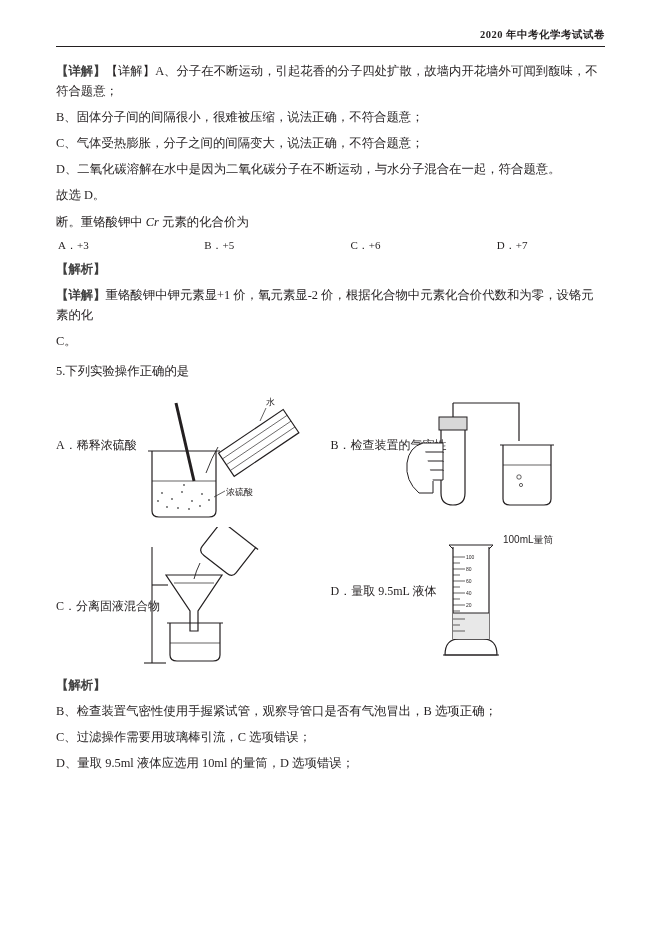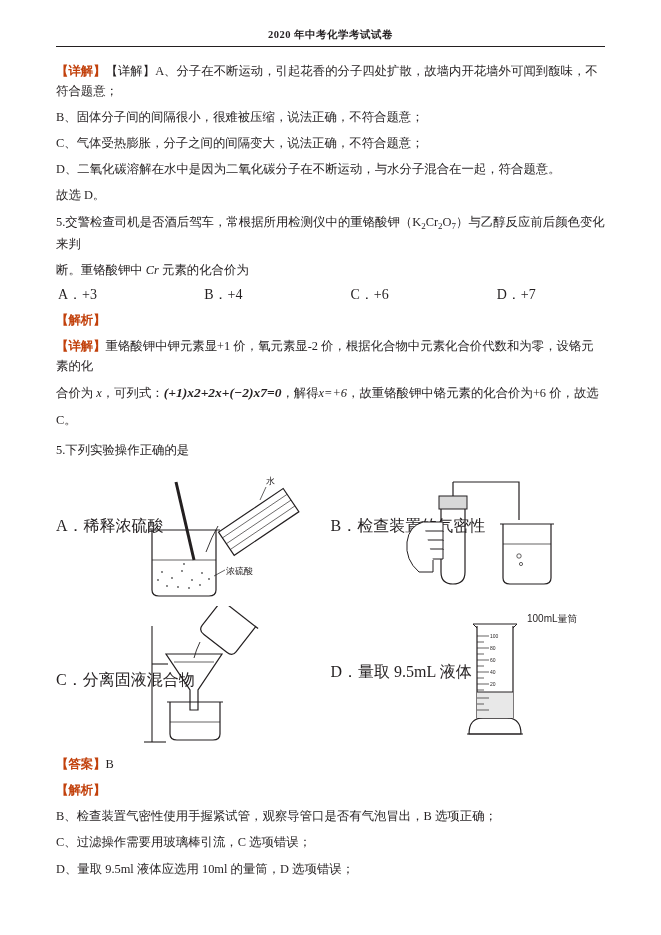--- a/index.html
+++ b/index.html
@@ -17,47 +17,47 @@
   }
   .page {
     position: absolute;
     left: 0; top: 0;
     width: 661px;
     height: 935px;
     box-sizing: border-box;
     padding: 0 56px;
   }
   .header {
-    text-align: center;
+    text-align: right;
     font-size: 10.5px;
     font-weight: bold;
     letter-spacing: 0.5px;
     padding-top: 28px;
     padding-bottom: 4px;
     color: #231f20;
   }
   .header-rule {
     border-bottom: 1px solid #231f20;
     margin: 0 0 14px 0;
   }
   .para {
     font-size: 12.4px;
     line-height: 1.62;
     margin: 0 0 6px 0;
     text-indent: 0;
   }
   .tag-red {
-    color: #c2410c;
+    color: #404040;
   }
   .bold {
     font-weight: bold;
   }
   .opts {
     display: flex;
-    font-size: 14px;
+    font-size: 11px;
     margin: 4px 0 6px 0;
     gap: 36px;
   }
   .opts .opt {
     width: 25%;
     padding-left: 2px;
   }
   .sub {
     font-size: 9px;
     vertical-align: sub;
@@ -80,21 +80,21 @@
     display: flex;
     width: 100%;
   }
   .fig-cell {
     width: 50%;
     position: relative;
     height: 138px;
   }
   .fig-label {
     position: absolute;
-    font-size: 16px;
+    font-size: 12px;
     left: 0;
   }
   .fig-art {
     position: absolute;
     left: 58px;
     top: 0;
     width: 220px;
     height: 138px;
   }
   svg { display: block; }
@@ -112,36 +112,32 @@
   <div class="header">2020 年中考化学考试试卷</div>
   <div class="header-rule"></div>
 
   <div class="para"><span class="tag-red bold">【详解】</span><span>【详解】A、分子在不断运动，引起花香的分子四处扩散，故墙内开花墙外可闻到馥味，不符合题意；</span></div>
   <div class="para">B、固体分子间的间隔很小，很难被压缩，说法正确，不符合题意；</div>
   <div class="para">C、气体受热膨胀，分子之间的间隔变大，说法正确，不符合题意；</div>
   <div class="para">D、二氧化碳溶解在水中是因为二氧化碳分子在不断运动，与水分子混合在一起，符合题意。</div>
   <div class="para">故选 D。</div>
 
   <div class="para">
-    <span>5.交警检查司机是否酒后驾车，常根据所用检测仪中的重铬酸钾（K</span><span class="sub">2</span><span>Cr</span><span class="sub">2</span><span>O</span><span class="sub">7</span><span>）与乙醇反应前后颜色变化来判</span>
-  </div>
-  <div class="para">
     <span>断。重铬酸钾中 </span><span class="ital">Cr</span><span> 元素的化合价为</span>
   </div>
 
   <div class="opts">
     <div class="opt">A．+3</div>
-    <div class="opt">B．+4</div>
+    <div class="opt">B．+5</div>
     <div class="opt">C．+6</div>
     <div class="opt">D．+7</div>
   </div>
 
   <div class="para"><span class="tag-red bold">【解析】</span></div>
   <div class="para"><span class="tag-red bold">【详解】</span><span>重铬酸钾中钾元素显+1 价，氧元素显-2 价，根据化合物中元素化合价代数和为零，设铬元素的化</span></div>
-  <div class="para"><span>合价为 </span><span class="ital">x</span><span>，可列式：</span><span class="formula">(+1)x2+2x+(−2)x7=0</span><span>，解得</span><span class="ital">x=+6</span><span>，故重铬酸钾中铬元素的化合价为+6 价，故选</span></div>
   <div class="para">C。</div>
 
   <div class="para" style="margin-top:10px;">5.下列实验操作正确的是</div>
 
   <div class="fig-grid">
     <div class="fig-row">
 
       <div class="fig-cell">
         <div class="fig-label" style="top:48px;">A．稀释浓硫酸</div>
         <div class="fig-art">
@@ -210,21 +206,21 @@
             <path d="M21 88 Q15 84 22 81 L44 81 L44 91 L23 91 Q17 91 21 88 Z" fill="#fff" stroke="#231f20" stroke-width="1"></path>
             <path d="M24 54 Q10 58 8 74 Q6 92 20 104 L34 104 L34 92" fill="#fff" stroke="#231f20" stroke-width="1"></path>
           </svg>
         </div>
       </div>
     </div>
 
     <div class="fig-row">
 
       <div class="fig-cell">
-        <div class="fig-label" style="top:64px;">C．分离固液混合物</div>
+        <div class="fig-label" style="top:71px;">C．分离固液混合物</div>
         <div class="fig-art" style="left:88px;">
           <svg width="180" height="138" viewBox="0 0 180 138">
 
             <g transform="rotate(38 86 26)">
               <path d="M60 6 L60 38 Q60 44 67 44 L96 44 Q103 44 103 38 L103 6" fill="none" stroke="#231f20" stroke-width="1.2"></path>
               <line x1="57" y1="6" x2="106" y2="6" stroke="#231f20" stroke-width="1.2"></line>
             </g>
 
             <path d="M56 36 Q52 44 50 52" fill="none" stroke="#231f20" stroke-width="0.9"></path>
 
@@ -237,21 +233,21 @@
 
             <line x1="8" y1="58" x2="24" y2="58" stroke="#231f20" stroke-width="1.1"></line>
             <line x1="8" y1="20" x2="8" y2="136" stroke="#231f20" stroke-width="1.1"></line>
             <line x1="0" y1="136" x2="22" y2="136" stroke="#231f20" stroke-width="1.1"></line>
           </svg>
         </div>
       </div>
 
       <div class="fig-cell">
         <div class="fig-label" style="top:56px;">D．量取 9.5mL 液体</div>
-        <div class="fig-art" style="left:112px;">
+        <div class="fig-art" style="left:88px;">
           <svg width="180" height="138" viewBox="0 0 180 138">
 
             <path d="M34 20 L34 112 L70 112 L70 20" fill="none" stroke="#231f20" stroke-width="1.2"></path>
             <path d="M30 18 L74 18" stroke="#231f20" stroke-width="1.2"></path>
             <path d="M30 18 L34 22 M74 18 L70 22" stroke="#231f20" stroke-width="1"></path>
 
             <path d="M26 128 Q26 112 40 112 L64 112 Q78 112 78 128 Z" fill="none" stroke="#231f20" stroke-width="1.2"></path>
             <line x1="24" y1="128" x2="80" y2="128" stroke="#231f20" stroke-width="1.2"></line>
 
             <rect x="34" y="86" width="36" height="26" fill="#e8e8e8"></rect>
@@ -278,19 +274,18 @@
             <text class="lbl" x="47" y="68" style="font-size:5px">40</text>
             <text class="lbl" x="47" y="80" style="font-size:5px">20</text>
 
             <text class="lbl" x="84" y="16" style="font-size:10px">100mL量筒</text>
           </svg>
         </div>
       </div>
     </div>
   </div>
 
-  <div class="para"><span class="tag-red bold">【答案】</span><span>B</span></div>
   <div class="para"><span class="tag-red bold">【解析】</span></div>
   <div class="para">B、检查装置气密性使用手握紧试管，观察导管口是否有气泡冒出，B 选项正确；</div>
   <div class="para">C、过滤操作需要用玻璃棒引流，C 选项错误；</div>
   <div class="para">D、量取 9.5ml 液体应选用 10ml 的量筒，D 选项错误；</div>
 
 </div>
 
 </body></html>

